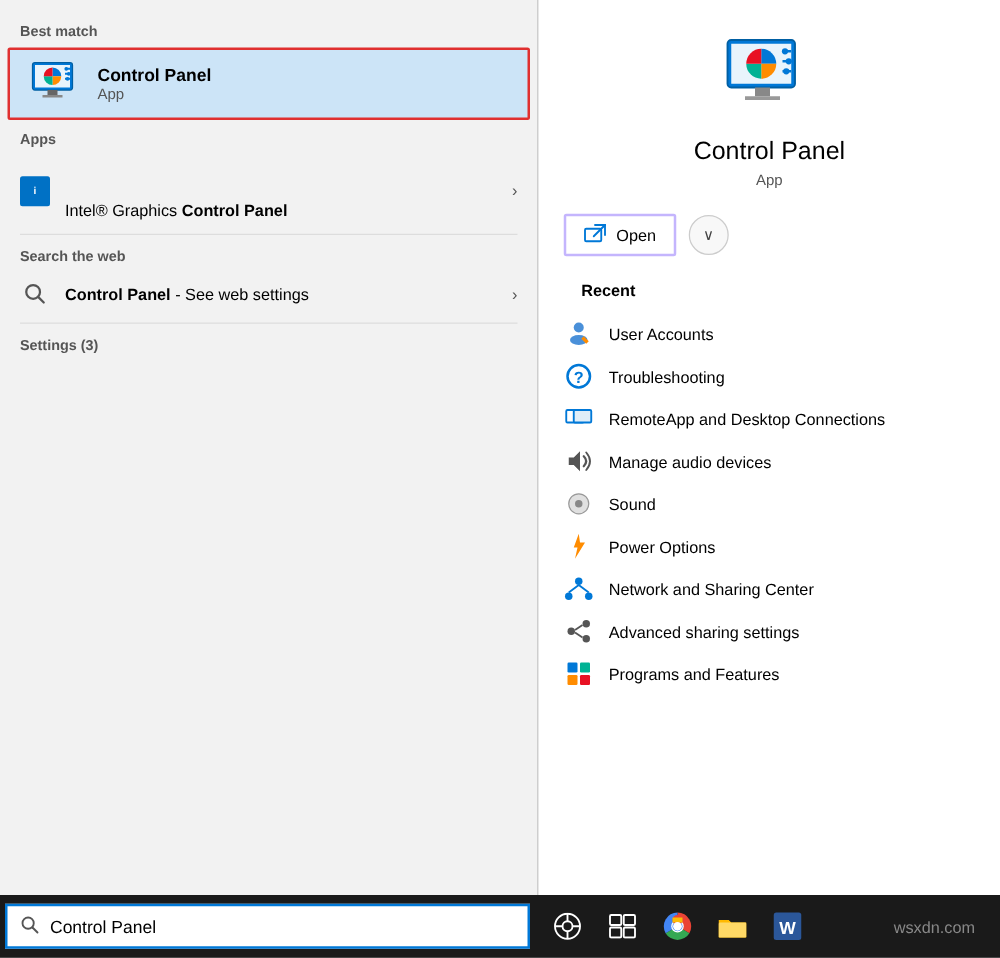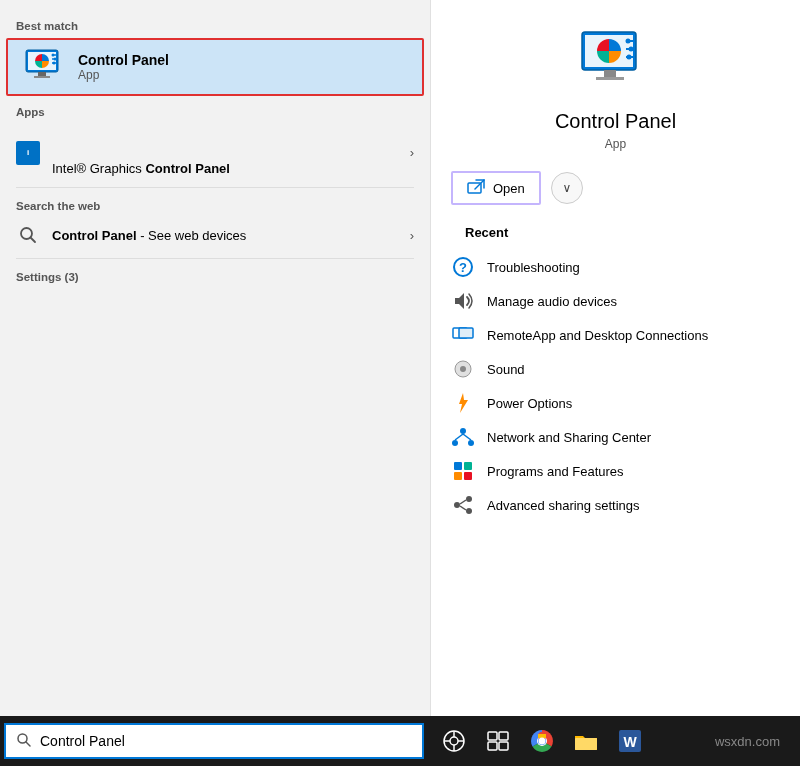--- a/index.html
+++ b/index.html
@@ -359,21 +359,21 @@
     <div class="section-label">Search the web</div>
 
     <div class="search-web-item">
       <div class="search-web-icon">
         <svg width="18" height="18" viewBox="0 0 18 18">
           <circle cx="7.5" cy="7.5" r="5.5" fill="none" stroke="#555" stroke-width="1.8"></circle>
           <line x1="11.5" y1="11.5" x2="16" y2="16" stroke="#555" stroke-width="1.8" stroke-linecap="round"></line>
         </svg>
       </div>
       <span class="search-web-text">
-        <span class="bold">Control Panel</span><span> - See web devices</span>
+        <span class="bold">Control Panel</span><span> - See web settings</span>
       </span>
       <span class="arrow">›</span>
     </div>
 
     <div class="divider"></div>
 
     <div class="section-label">Settings (3)</div>
 
   </div>
 
@@ -420,50 +420,60 @@
       </div>
       <div class="expand-button">
         <span>∨</span>
       </div>
     </div>
 
     <div class="recent-label">Recent</div>
 
     <div>
 
+      <div class="recent-item">
+        <div class="recent-item-icon">
+          <svg width="24" height="24" viewBox="0 0 24 24">
+            <circle cx="12" cy="7" r="4" fill="#4a90d9"></circle>
+            <ellipse cx="12" cy="17" rx="7" ry="4" fill="#4a90d9"></ellipse>
+            <path d="M16 14 L20 18 L18 20 L14 16 Z" fill="#ff8c00"></path>
+          </svg>
+        </div>
+        <span class="recent-item-label">User Accounts</span>
+      </div>
 
       <div class="recent-item">
         <div class="recent-item-icon">
           <svg width="24" height="24" viewBox="0 0 24 24">
             <circle cx="12" cy="12" r="9" fill="none" stroke="#0078d7" stroke-width="2"></circle>
             <text x="12" y="17" text-anchor="middle" font-size="13" font-weight="bold" fill="#0078d7">?</text>
           </svg>
         </div>
         <span class="recent-item-label">Troubleshooting</span>
+      </div>
+
+      <div class="recent-item">
+        <div class="recent-item-icon">
+          <svg width="24" height="24" viewBox="0 0 24 24">
+            <rect x="2" y="5" width="14" height="10" rx="1" fill="none" stroke="#0078d7" stroke-width="1.5"></rect>
+            <rect x="8" y="5" width="14" height="10" rx="1" fill="#e0eef8" stroke="#0078d7" stroke-width="1.5"></rect>
+          </svg>
+        </div>
+        <span class="recent-item-label">RemoteApp and Desktop Connections</span>
       </div>
 
       <div class="recent-item">
         <div class="recent-item-icon">
           <svg width="24" height="24" viewBox="0 0 24 24">
             <path d="M4 9 L4 15 L8 15 L13 20 L13 4 L8 9 Z" fill="#555"></path>
             <path d="M16 8 Q20 12 16 16" fill="none" stroke="#555" stroke-width="1.8" stroke-linecap="round"></path>
             <path d="M18 5 Q24 12 18 19" fill="none" stroke="#555" stroke-width="1.5" stroke-linecap="round"></path>
           </svg>
         </div>
         <span class="recent-item-label">Manage audio devices</span>
-      </div>
-
-      <div class="recent-item">
-        <div class="recent-item-icon">
-          <svg width="24" height="24" viewBox="0 0 24 24">
-            <rect x="2" y="5" width="14" height="10" rx="1" fill="none" stroke="#0078d7" stroke-width="1.5"></rect>
-            <rect x="8" y="5" width="14" height="10" rx="1" fill="#e0eef8" stroke="#0078d7" stroke-width="1.5"></rect>
-          </svg>
-        </div>
-        <span class="recent-item-label">RemoteApp and Desktop Connections</span>
       </div>
 
       <div class="recent-item">
         <div class="recent-item-icon">
           <svg width="24" height="24" viewBox="0 0 24 24">
             <circle cx="12" cy="12" r="8" fill="#e0e0e0" stroke="#999" stroke-width="1"></circle>
             <circle cx="12" cy="12" r="3" fill="#888"></circle>
           </svg>
         </div>
         <span class="recent-item-label">Sound</span>
@@ -487,40 +497,40 @@
             <line x1="12" y1="9" x2="4" y2="15" stroke="#0078d7" stroke-width="1.5"></line>
             <line x1="12" y1="9" x2="20" y2="15" stroke="#0078d7" stroke-width="1.5"></line>
           </svg>
         </div>
         <span class="recent-item-label">Network and Sharing Center</span>
       </div>
 
       <div class="recent-item">
         <div class="recent-item-icon">
           <svg width="24" height="24" viewBox="0 0 24 24">
-            <rect x="3" y="3" width="8" height="8" rx="1" fill="#0078d7"></rect>
-            <rect x="13" y="3" width="8" height="8" rx="1" fill="#00b294"></rect>
-            <rect x="3" y="13" width="8" height="8" rx="1" fill="#ff8c00"></rect>
-            <rect x="13" y="13" width="8" height="8" rx="1" fill="#e81123"></rect>
-          </svg>
-        </div>
-        <span class="recent-item-label">Programs and Features</span>
-      </div>
-
-      <div class="recent-item">
-        <div class="recent-item-icon">
-          <svg width="24" height="24" viewBox="0 0 24 24">
             <circle cx="6" cy="12" r="3" fill="#555"></circle>
             <circle cx="18" cy="6" r="3" fill="#555"></circle>
             <circle cx="18" cy="18" r="3" fill="#555"></circle>
             <line x1="9" y1="11" x2="15" y2="7" stroke="#555" stroke-width="1.5"></line>
             <line x1="9" y1="13" x2="15" y2="17" stroke="#555" stroke-width="1.5"></line>
           </svg>
         </div>
         <span class="recent-item-label">Advanced sharing settings</span>
+      </div>
+
+      <div class="recent-item">
+        <div class="recent-item-icon">
+          <svg width="24" height="24" viewBox="0 0 24 24">
+            <rect x="3" y="3" width="8" height="8" rx="1" fill="#0078d7"></rect>
+            <rect x="13" y="3" width="8" height="8" rx="1" fill="#00b294"></rect>
+            <rect x="3" y="13" width="8" height="8" rx="1" fill="#ff8c00"></rect>
+            <rect x="13" y="13" width="8" height="8" rx="1" fill="#e81123"></rect>
+          </svg>
+        </div>
+        <span class="recent-item-label">Programs and Features</span>
       </div>
 
     </div>
   </div>
 </div>
 
 <div class="taskbar">
 
   <div class="taskbar-search">
     <span class="taskbar-search-icon">

